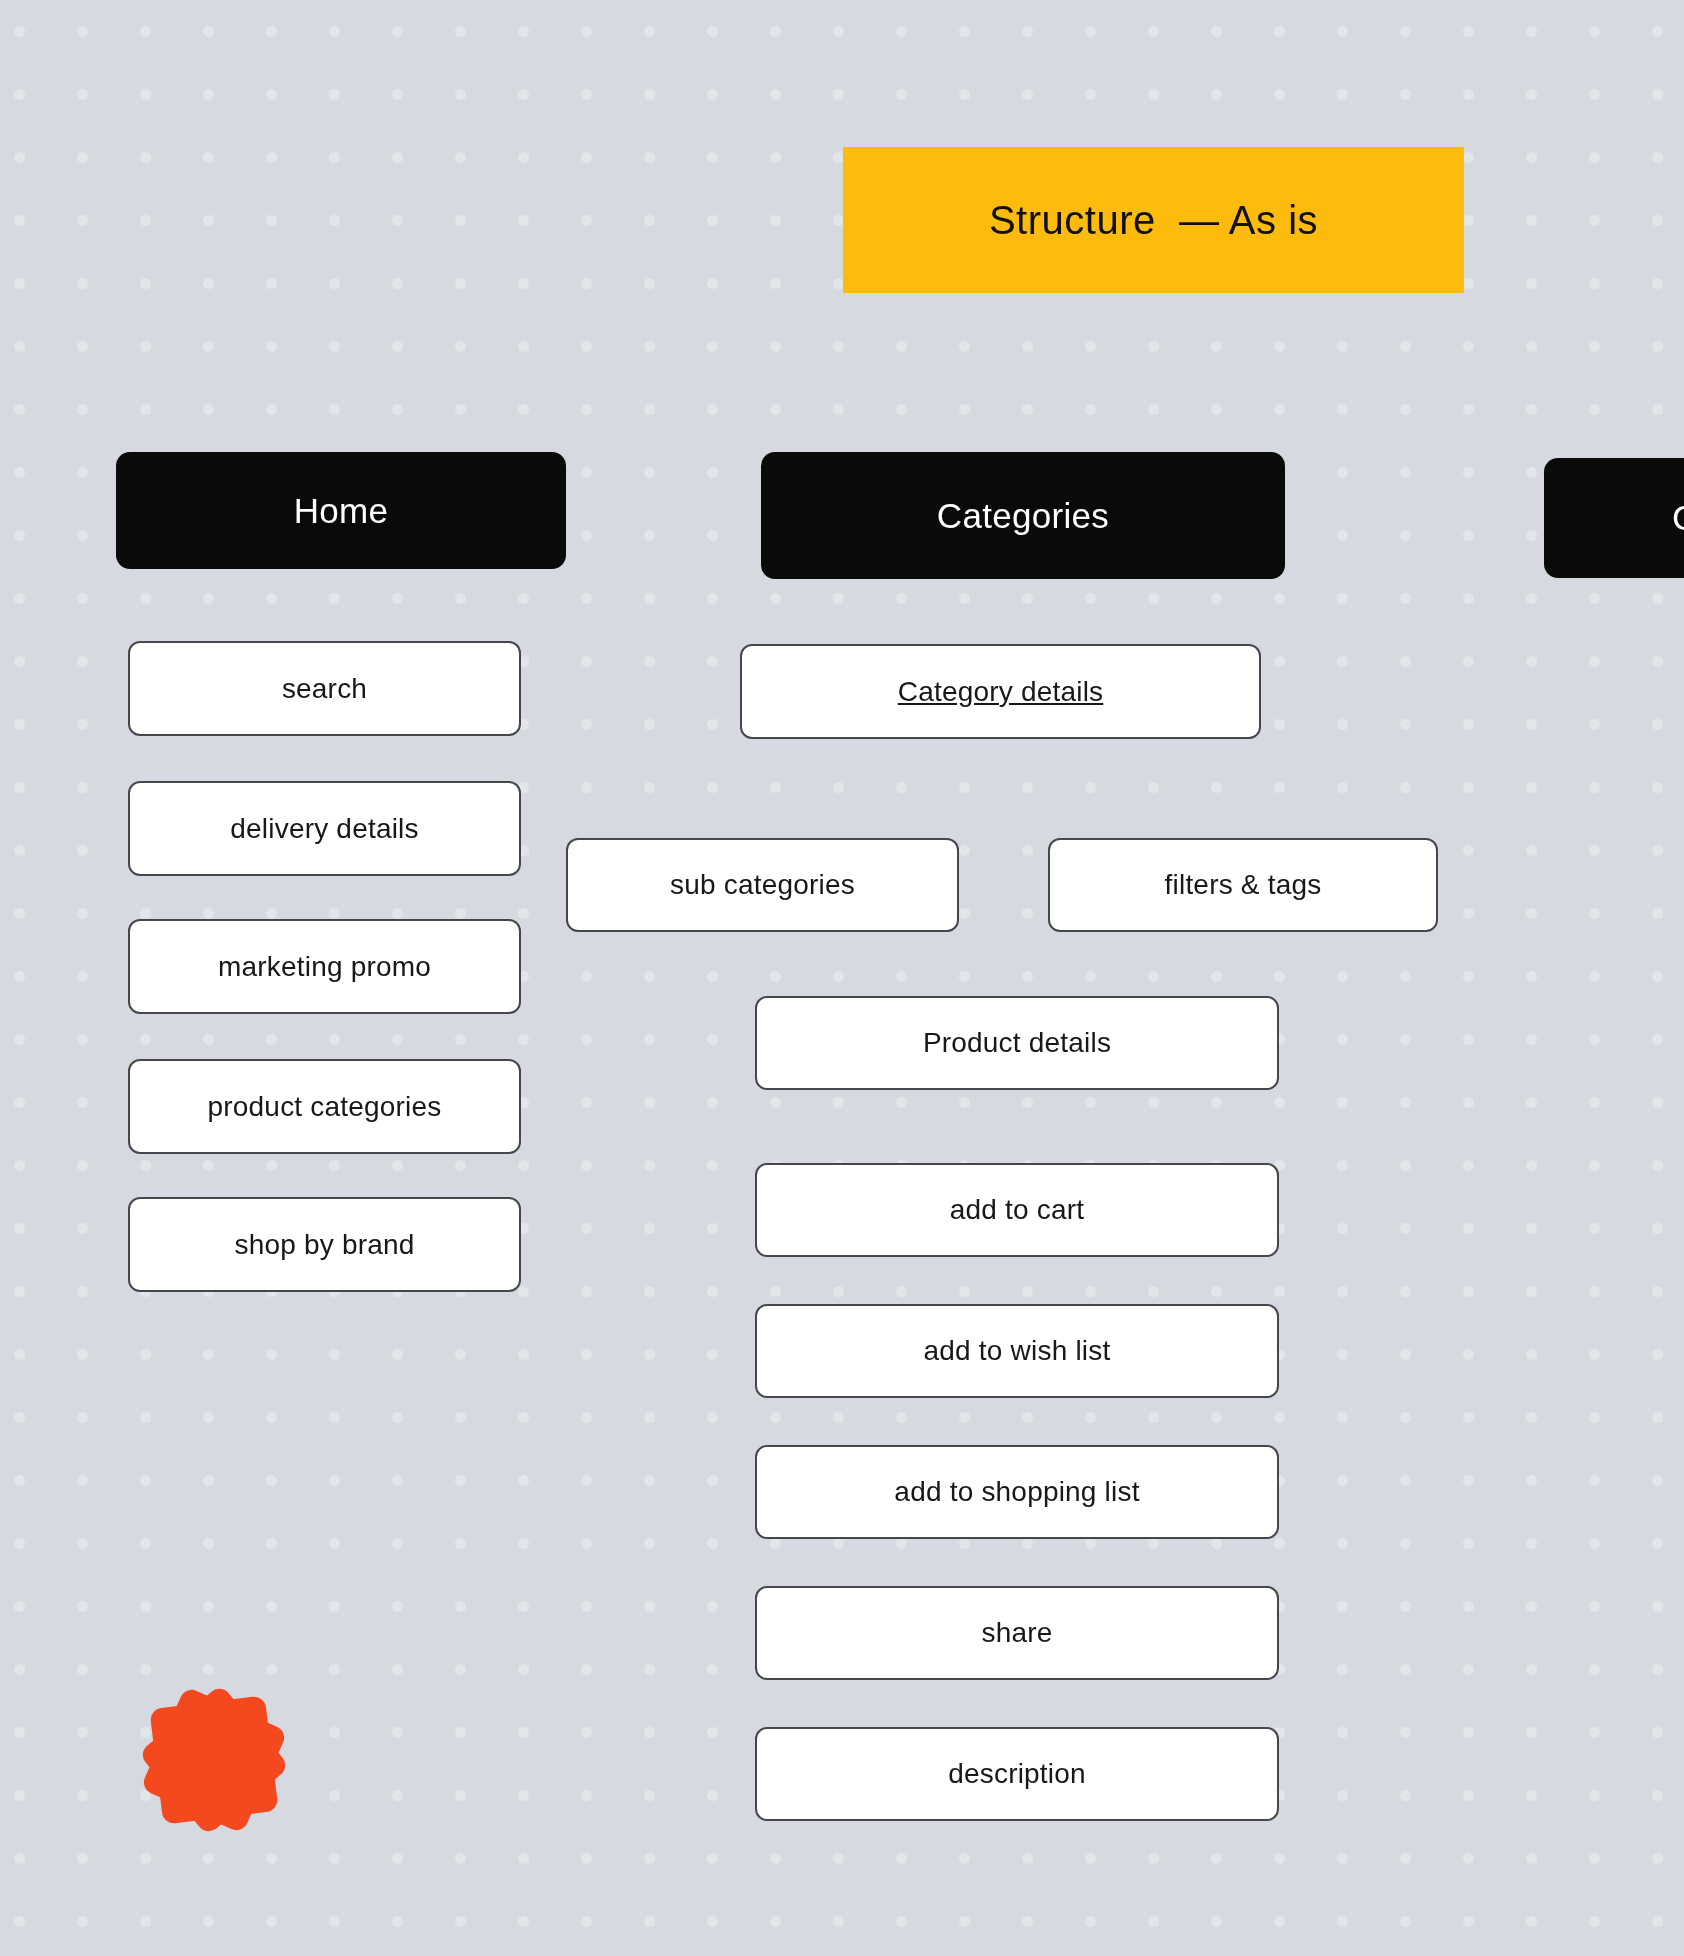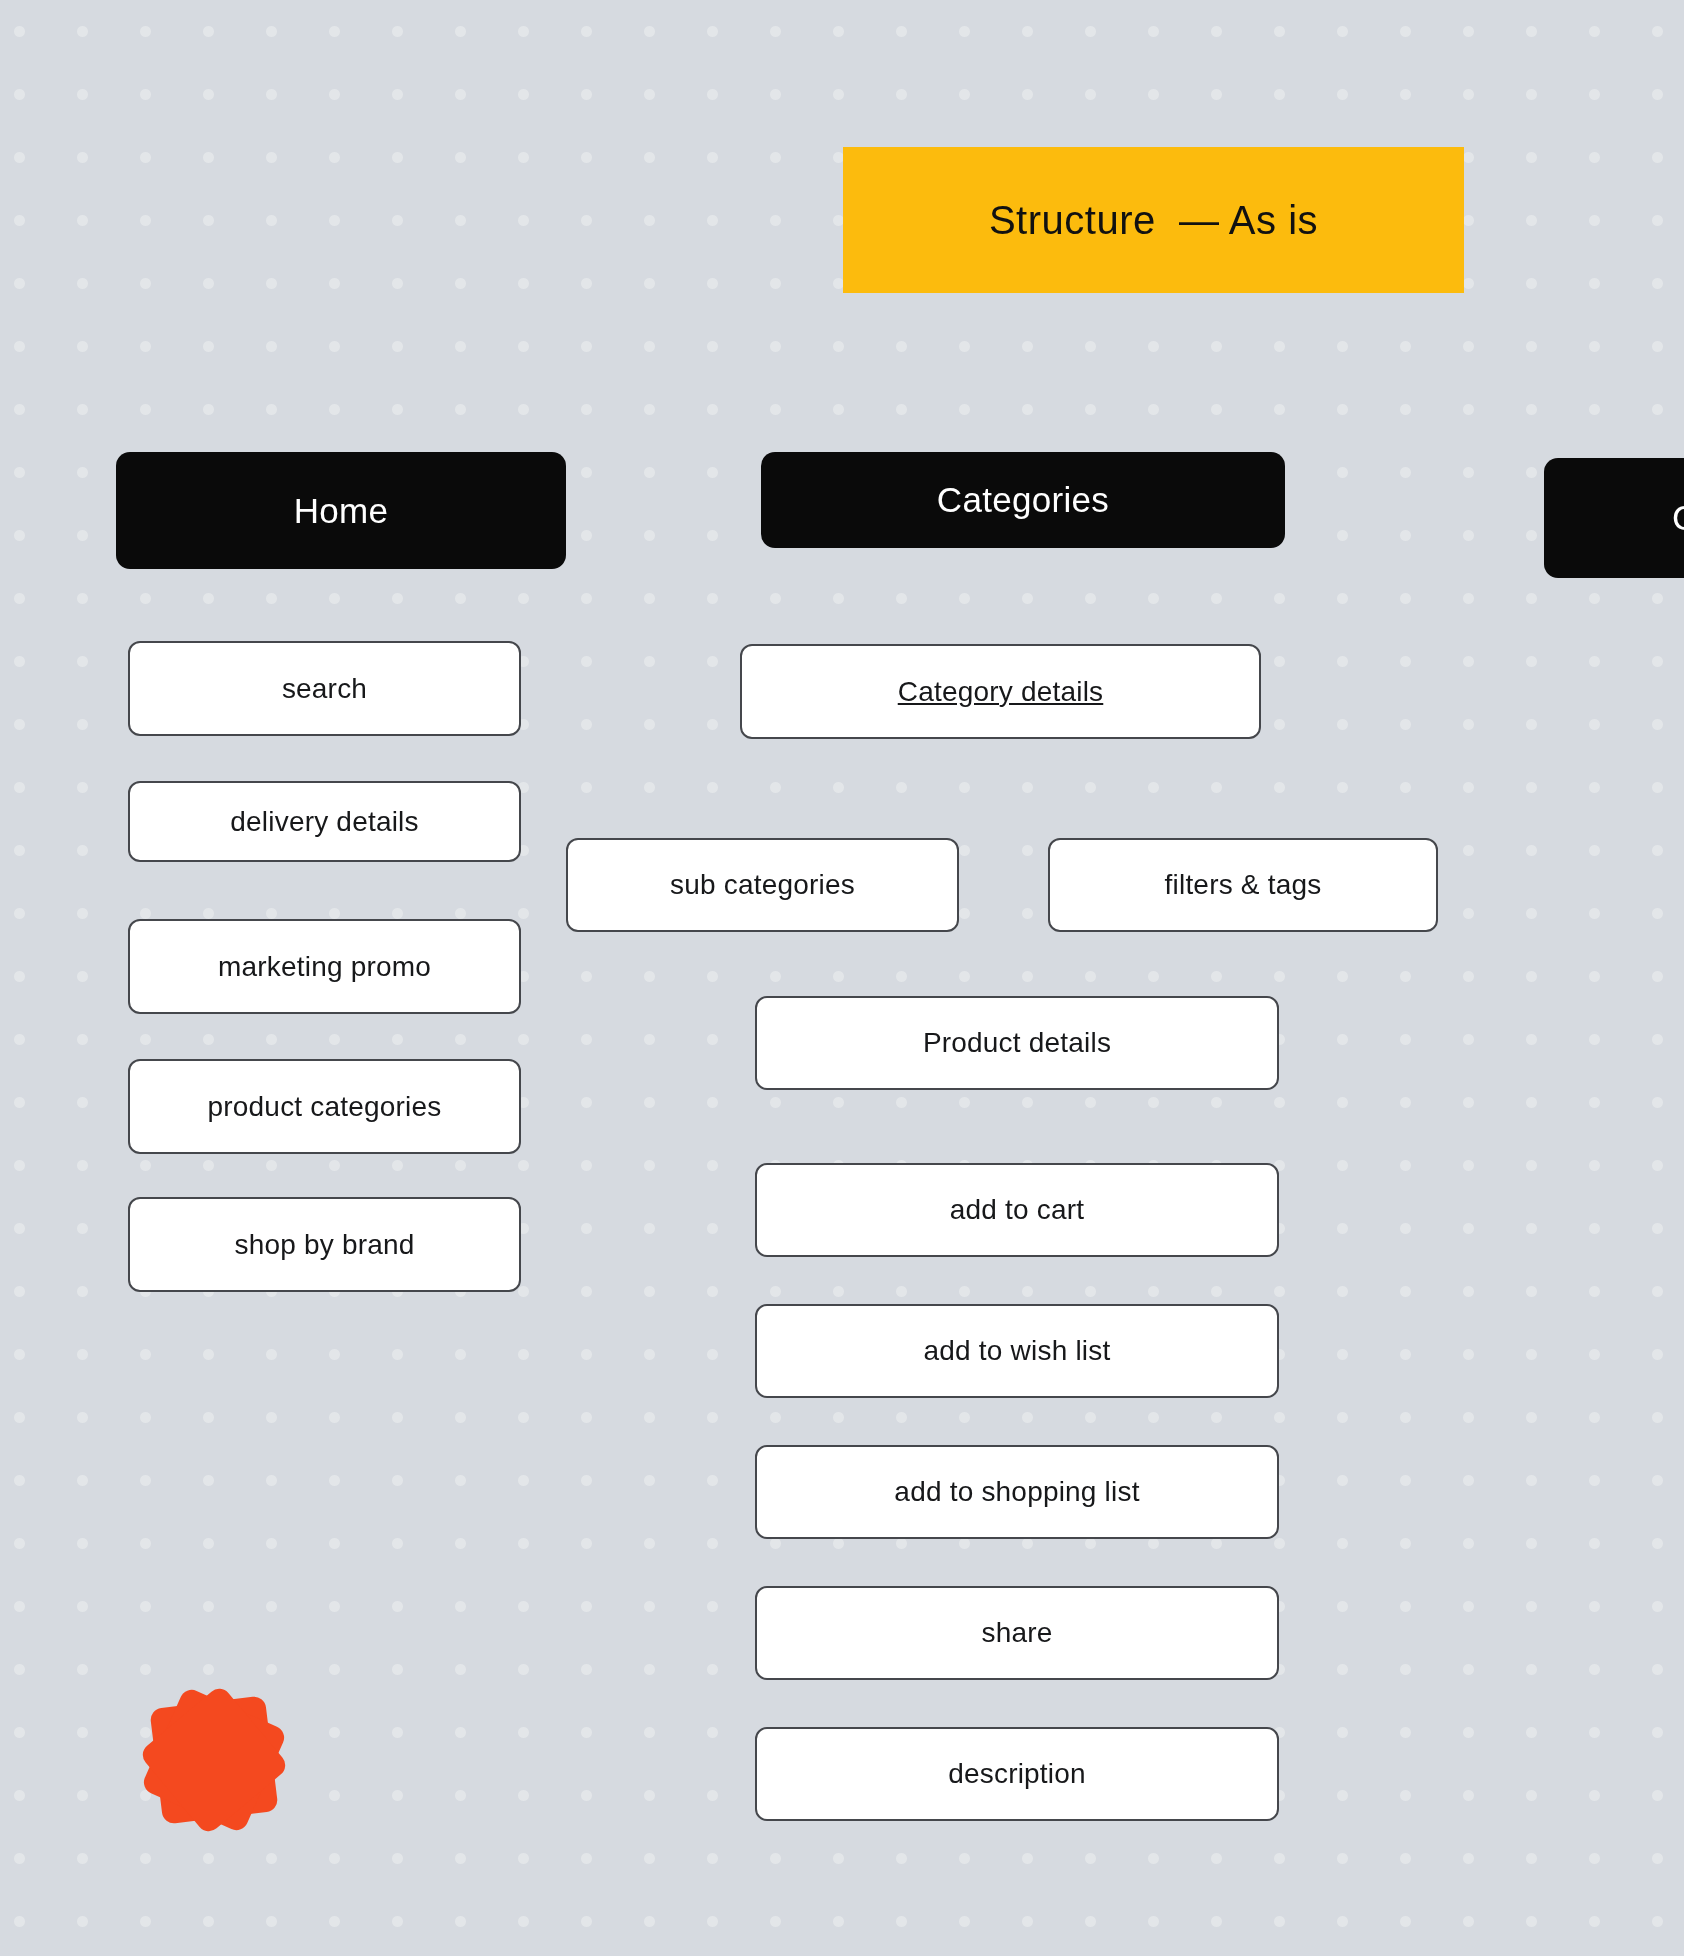--- a/index.html
+++ b/index.html
@@ -80,29 +80,29 @@
 <body>
 
 <div class="page">
 
   <div class="banner" style="left:843px;top:147px;width:621px;height:146px;">Structure  — As is</div>
 
   <div class="header-box" style="left:116px;top:452px;width:450px;height:117px;">Home</div>
 
   <div class="card" style="left:128px;top:641px;width:393px;height:95px;">search</div>
 
-  <div class="card" style="left:128px;top:781px;width:393px;height:81px;">delivery details</div>
+  <div class="card" style="left:128px;top:781px;width:393px;height:95px;">delivery details</div>
 
   <div class="card" style="left:128px;top:919px;width:393px;height:95px;">marketing promo</div>
 
   <div class="card" style="left:128px;top:1059px;width:393px;height:95px;">product categories</div>
 
   <div class="card" style="left:128px;top:1197px;width:393px;height:95px;">shop by brand</div>
 
-  <div class="header-box" style="left:761px;top:452px;width:524px;height:96px;">Categories</div>
+  <div class="header-box" style="left:761px;top:452px;width:524px;height:127px;">Categories</div>
 
   <div class="card" style="left:740px;top:644px;width:521px;height:95px;text-decoration:underline;">Category details</div>
 
   <div class="card" style="left:566px;top:838px;width:393px;height:94px;">sub categories</div>
 
   <div class="card" style="left:1048px;top:838px;width:390px;height:94px;">filters &amp; tags</div>
 
   <div class="card" style="left:755px;top:996px;width:524px;height:94px;">Product details</div>
 
   <div class="card" style="left:755px;top:1163px;width:524px;height:94px;">add to cart</div>

